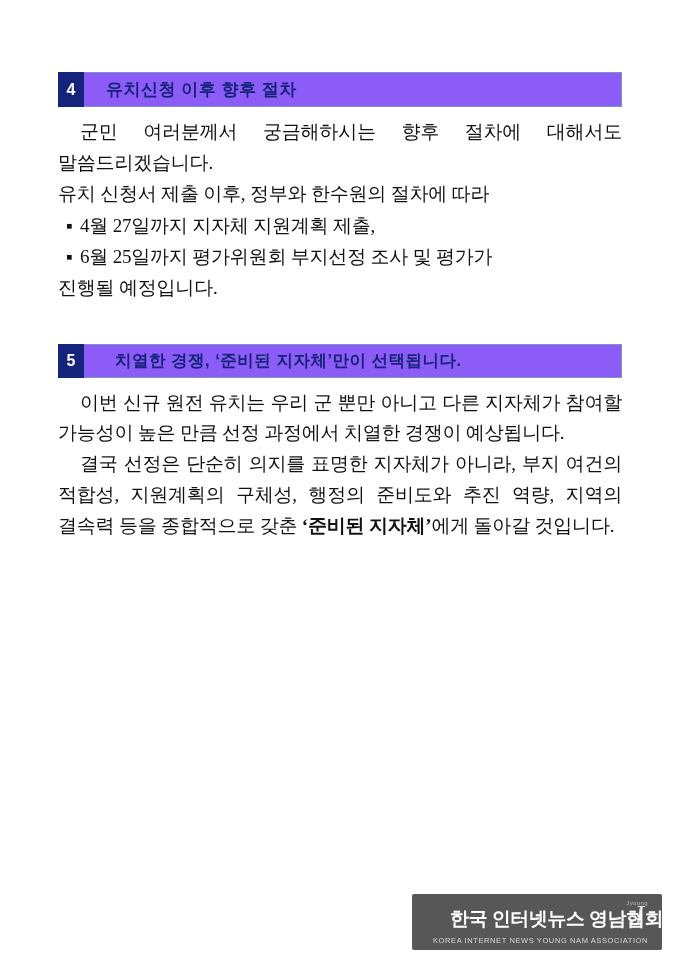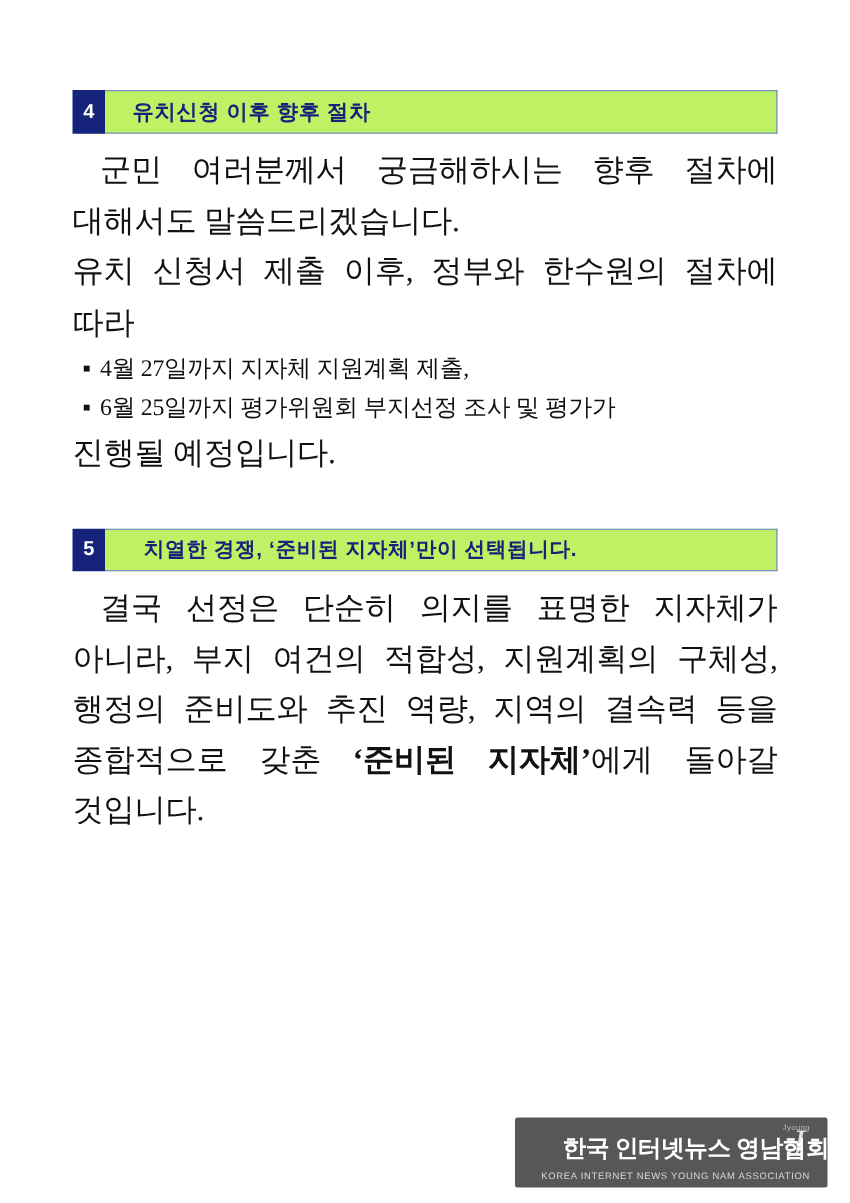--- a/index.html
+++ b/index.html
@@ -37,42 +37,42 @@
     font-family: "Liberation Sans", sans-serif;
     font-weight: bold;
     font-size: 16px;
     display: flex;
     align-items: center;
     justify-content: center;
     line-height: 1;
   }
   .section-title {
     flex: 1;
-    background: #bef264;
+    background: #8b5cf6;
     border: 1px solid #7b90c8;
     border-left: none;
     color: #16237a;
     font-family: "Liberation Sans", sans-serif;
     font-weight: bold;
     font-size: 17px;
     letter-spacing: 0.5px;
     padding: 5px 0 5px 22px;
     box-sizing: border-box;
     display: flex;
     align-items: center;
   }
   .section-head.s5 .section-title {
     padding-left: 31px;
     font-size: 16.5px;
   }
 
   
   p.para {
     margin: 0 0 0 0;
-    font-size: 25px;
+    font-size: 19px;
     line-height: 1.62;
     letter-spacing: -0.2px;
     text-align: justify;
     word-break: keep-all;
   }
   .indent {
     text-indent: 22px;
   }
   .gap-sm { margin-top: 18px; }
   .gap-md { margin-top: 26px; }
@@ -187,20 +187,21 @@
 
   <p class="para">진행될 예정입니다.</p>
 
 
   <div class="section-head s5" style="margin-top:40px;">
     <div class="section-num">5</div>
     <div class="section-title">치열한 경쟁, ‘준비된 지자체’만이 선택됩니다.</div>
   </div>
 
 
+  <p class="para indent">이번 신규 원전 유치는 우리 군 뿐만 아니고 다른 지자체가 참여할 가능성이 높은 만큼 선정 과정에서 치열한 경쟁이 예상됩니다.</p>
 
   <p class="para indent gap-lg"><span>결국 선정은 단순히 의지를 표명한 지자체가 아니라, 부지 여건의 적합성, 지원계획의 구체성, 행정의 준비도와 추진 역량, 지역의 결속력 등을 종합적으로 갖춘 </span><strong class="inline">‘준비된 지자체’</strong><span>에게 돌아갈 것입니다.</span></p>
 
   <div class="watermark">
     <div class="wm-mark">J</div>
     <div class="wm-mark-sub">Jyoung</div>
     <div class="wm-main">한국 인터넷뉴스 영남협회</div>
     <div class="wm-sub">KOREA INTERNET NEWS YOUNG NAM ASSOCIATION</div>
   </div>
 

